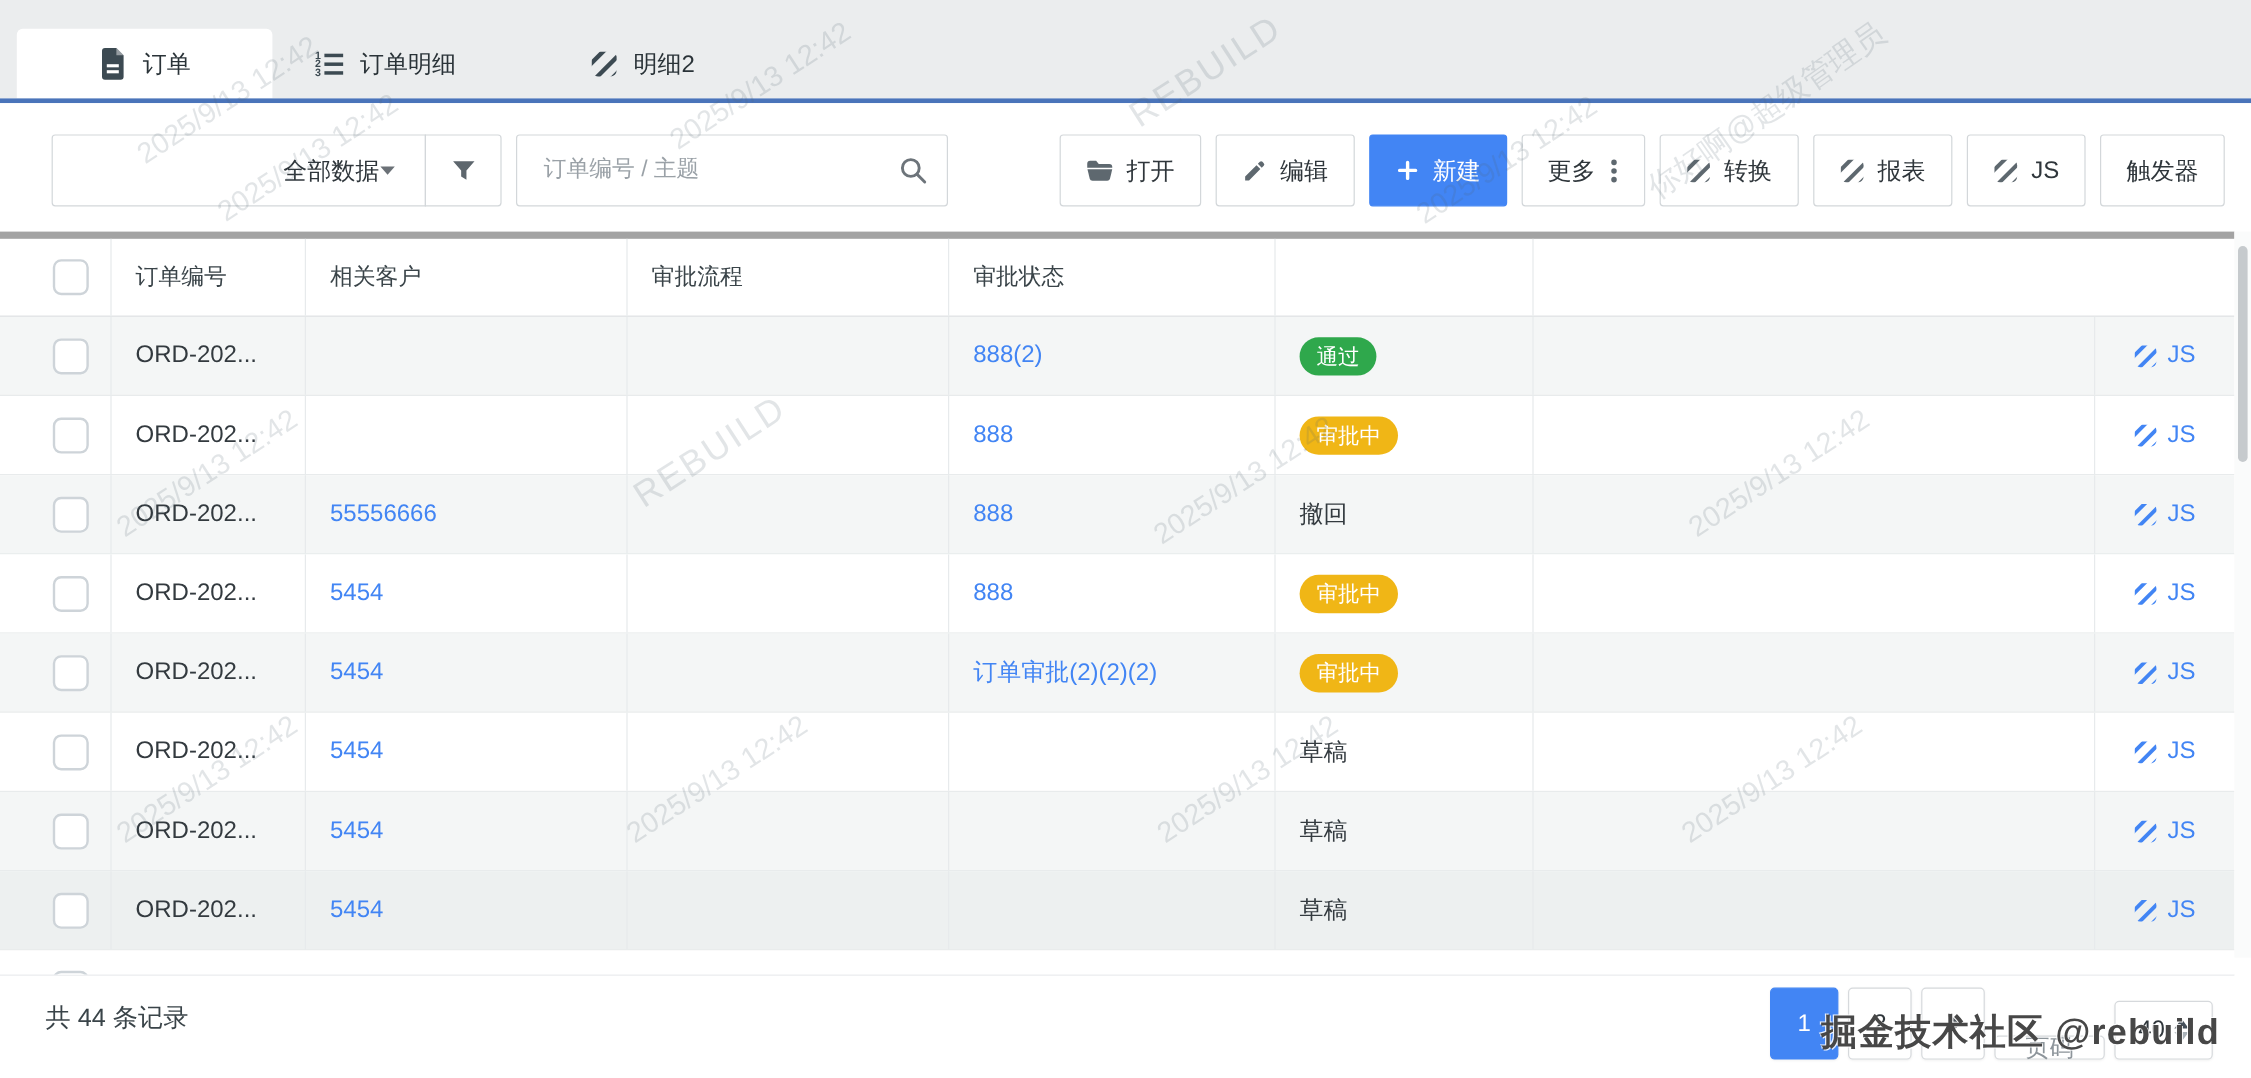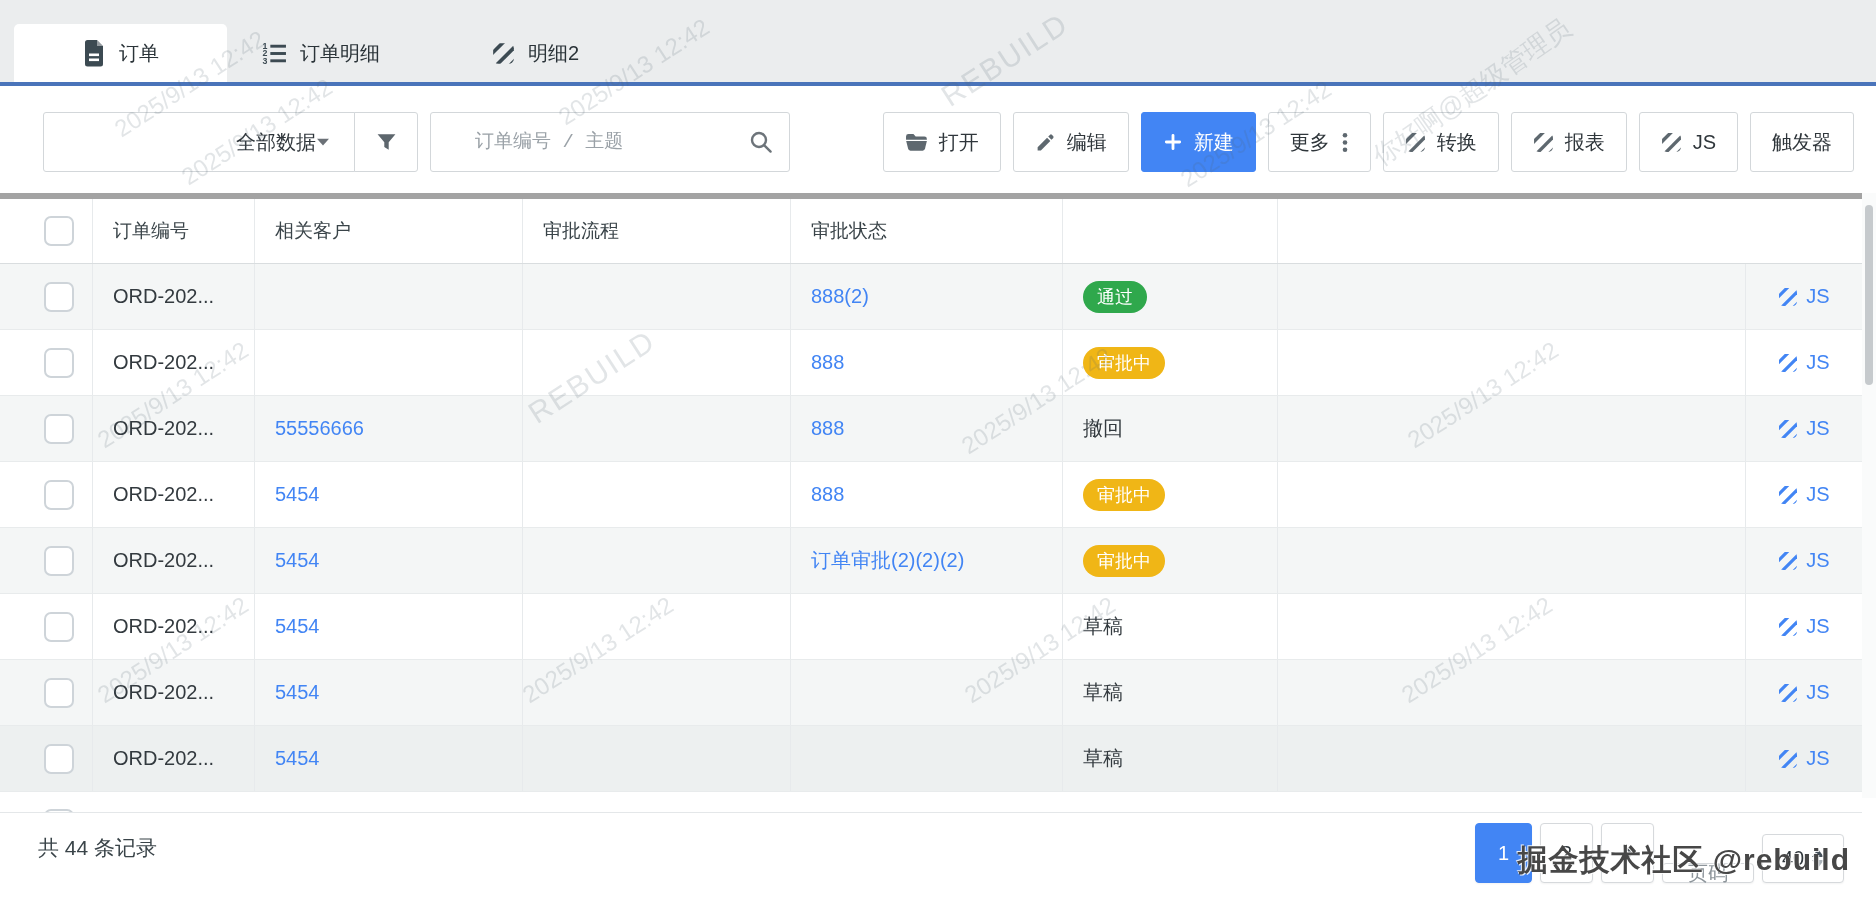--- a/index.html
+++ b/index.html
@@ -20,21 +20,21 @@
   
   .toolbar{position:absolute;top:86px;left:0;right:0;height:107px;background:#fff;}
   .ctl{position:absolute;top:26px;height:60px;box-sizing:border-box;background:#fff;
        border:1px solid #d3d7da;display:flex;align-items:center;font-size:20px;color:#2f363b;}
   .select-box{left:43px;width:312px;border-radius:3px 0 0 3px;padding:0 24px;justify-content:flex-end;cursor:pointer;}
   .select-box .ic{color:#6b7177;}
   .filter-btn{left:354px;width:64px;border-radius:0 3px 3px 0;justify-content:center;cursor:pointer;}
   .filter-btn .ic{color:#5d666d;}
   .search-box{left:430px;width:360px;border-radius:3px;padding:0 52px 0 20px;}
   .search-box input{border:0;outline:none;width:100%;font-size:19px;color:#2f363b;
-                    font-family:Liberation Mono, monospace;background:transparent;margin-left:22px;}
+                    font-family:Liberation Sans, sans-serif;background:transparent;}
   .search-box input::placeholder{color:#9aa1a7;}
   .search-box .ic{position:absolute;right:16px;color:#6d747a;}
   .btns{position:absolute;top:26px;right:22px;display:flex;gap:12px;height:60px;}
   .btn{display:flex;align-items:center;gap:11px;padding:10px 21px;border:1px solid #d3d7da;border-radius:3px;
        background:#fff;font-size:20px;color:#2f363b;cursor:pointer;box-sizing:border-box;}
   .btn .ic{color:#5e686f;}
   .btn.primary{background:var(--accent,#4285f4);border-color:var(--accent,#4285f4);color:#fff;justify-content:flex-end;}
   .btn.primary .ic{color:#fff;}
 
   

